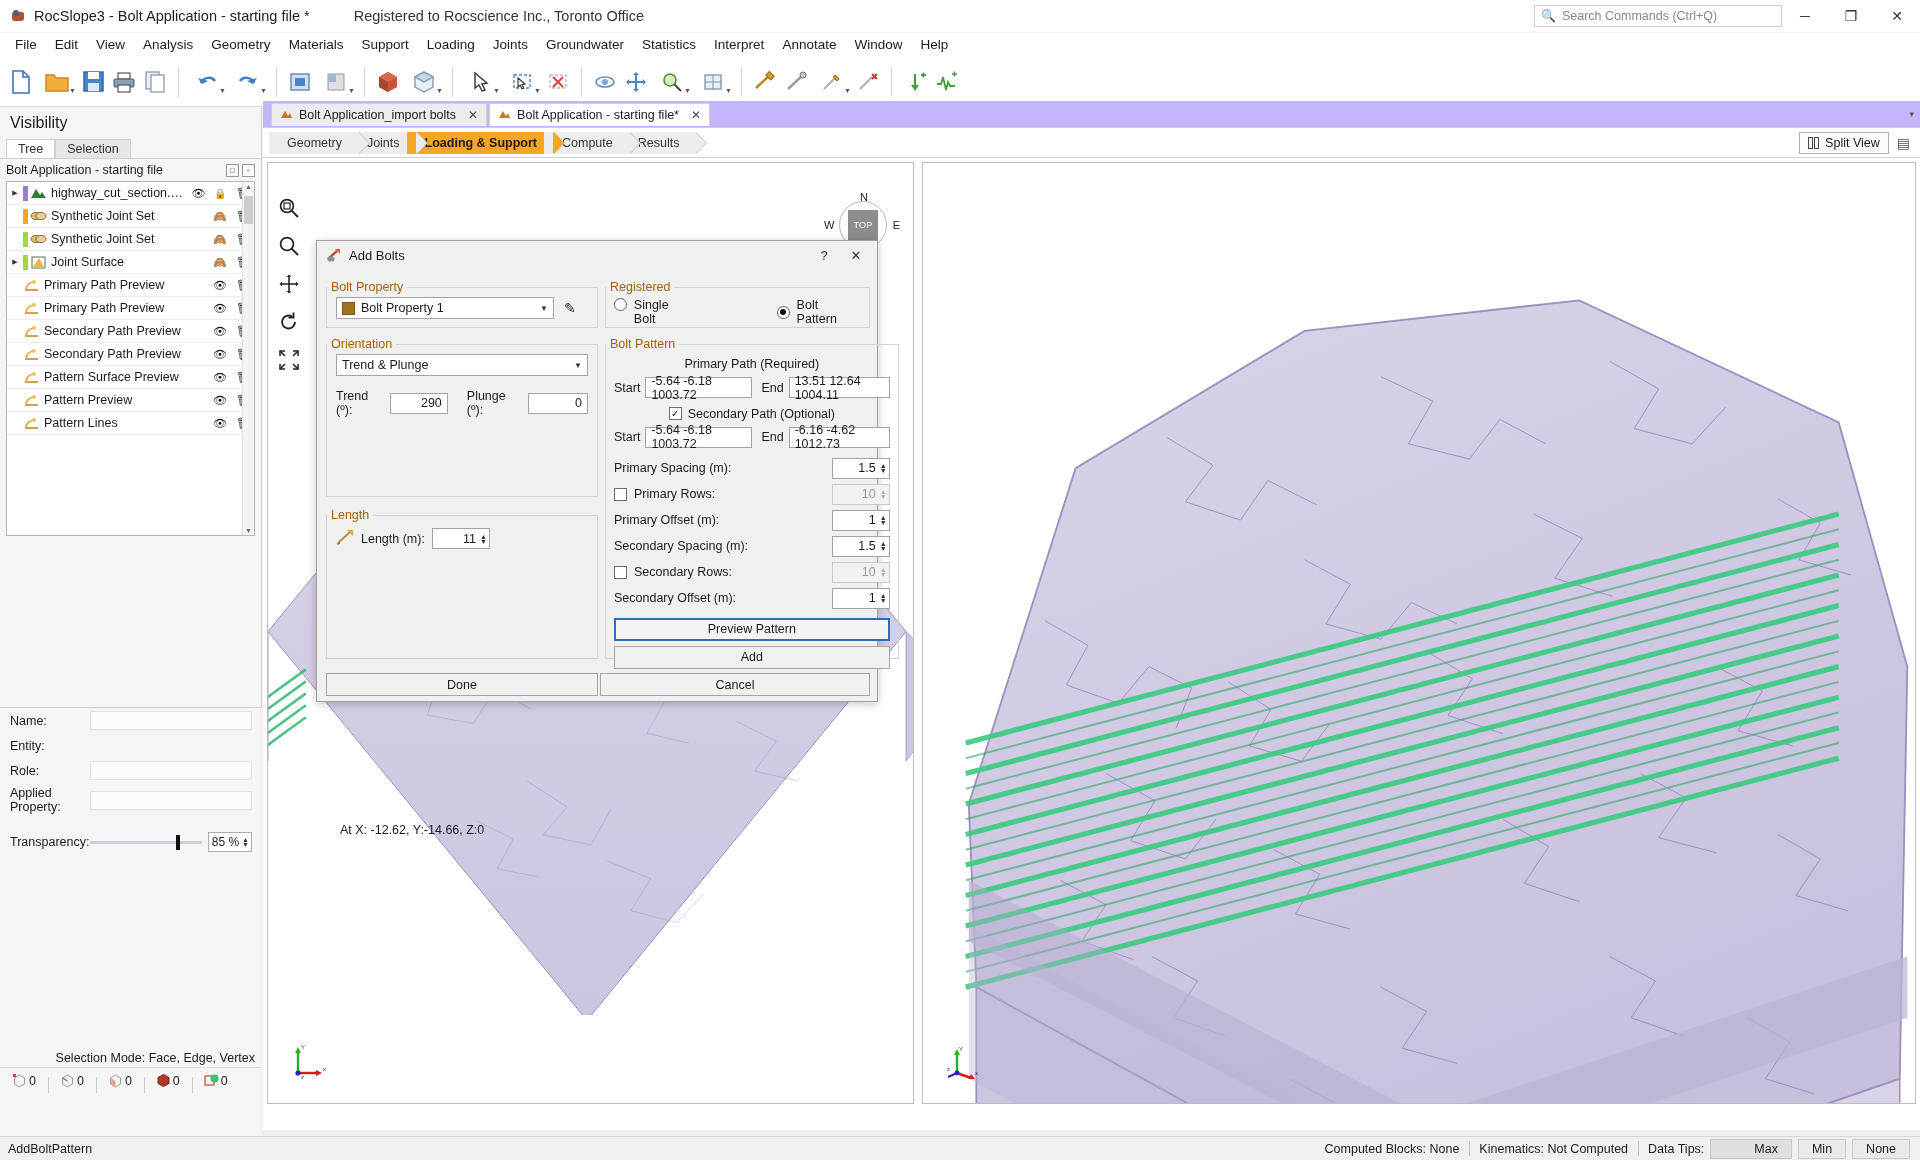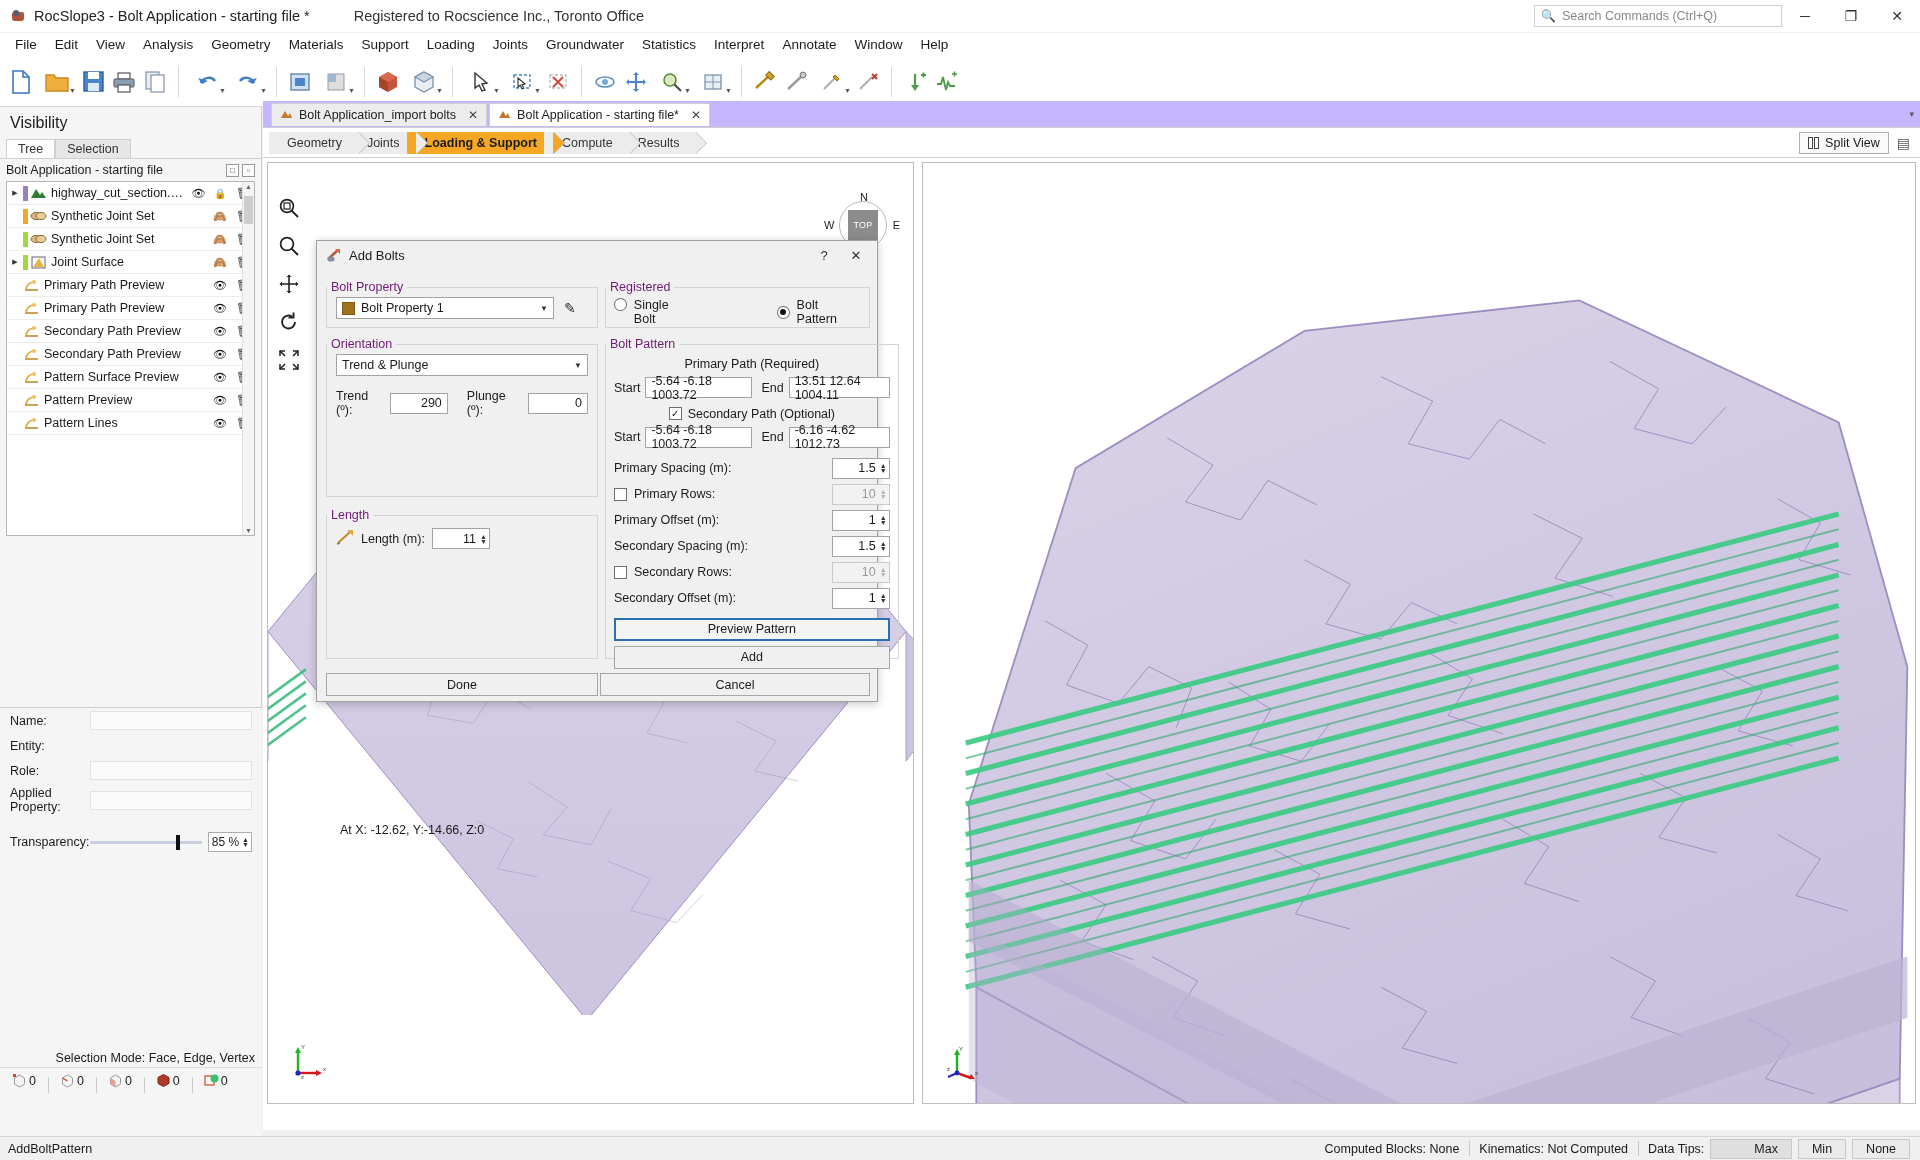--- a/index.html
+++ b/index.html
@@ -171,21 +171,21 @@
   .dlg-title { height:29px; display:flex; align-items:center; padding:0 6px 0 9px; background:#f0f0f0;}
   .dlg-title .di { width:15px; height:15px; margin-right:8px; position:relative; }
   .dlg-title .dt { font-size:13px; }
   .dlg-title .acts { margin-left:auto; display:flex; gap:2px; }
   .dlg-title .acts span { width:30px; height:25px; display:flex; align-items:center; justify-content:center; font-size:13px; color:#333;}
   .dlg-body { position:absolute; left:0; top:29px; right:0; bottom:0; }
 
   fieldset {
     position:absolute; border:1px solid #d3d3d3; border-radius:0;
   }
-  legend { font-size:12.5px; padding:0 4px; color:#701a75; }
+  legend { font-size:12.5px; padding:0 4px; color:#a16207; }
 
   .combo {
     height:22px; border:1px solid #a3a3a3; background:#fff; display:flex; align-items:center;
     padding:0 0 0 5px; font-size:12.5px;
   }
   .combo .sw { width:13px; height:13px; background:#a0721c; margin-right:6px; border:1px solid #7e5816;}
   .combo .dn { margin-left:auto; width:18px; text-align:center; font-size:8px; color:#333;}
   .pencil { font-size:14px; color:#222; transform:rotate(0deg); }
 
   .lblsm { font-size:12.5px; }

